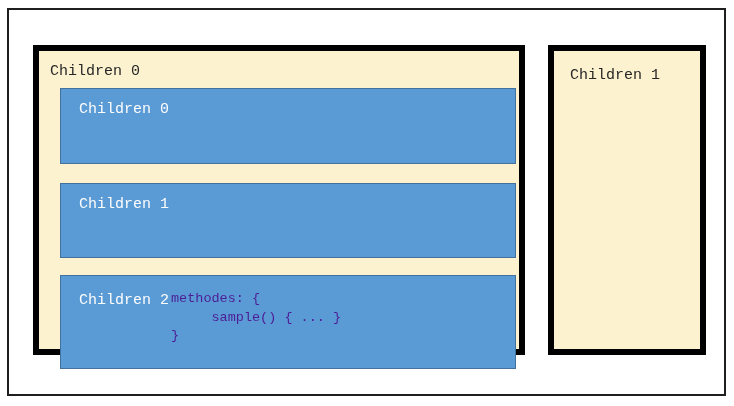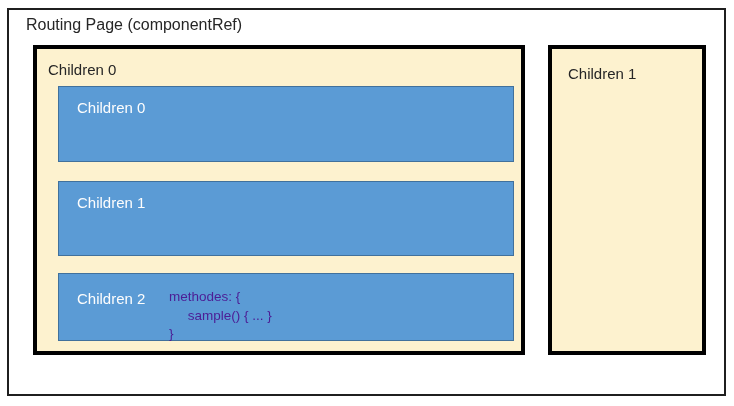--- a/index.html
+++ b/index.html
@@ -31,22 +31,23 @@
     top: 6px;
     font-size: 16px;
     color: #262626;
     white-space: nowrap;
   }
   .group {
     position: absolute;
     top: 35px;
     height: 310px;
     background: #fdf2cf;
-    border: 4px solid #000000;
+    border: 6px solid #000000;
     box-sizing: border-box;
+    font-family: Liberation Mono, monospace;
   }
   .group-left {
     left: 24px;
     width: 492px;
   }
   .group-right {
     left: 539px;
     width: 158px;
   }
   .group-label {
@@ -66,21 +67,21 @@
     left: 21px;
     width: 456px;
     height: 76px;
     background: #5b9bd5;
     border: 1px solid #41719c;
     box-sizing: border-box;
     color: #fdfdfd;
   }
   .child-1 { top: 37px; }
   .child-2 { top: 132px; height: 75px; }
-  .child-3 { top: 224px; height: 68px; }
+  .child-3 { top: 224px; height: 94px; }
   .child-label {
     position: absolute;
     left: 18px;
     top: 12px;
     font-size: 15px;
     white-space: nowrap;
   }
   .child-3 .child-label {
     top: 16px;
   }
@@ -94,21 +95,20 @@
   }
   .code-line {
     white-space: pre;
   }
 </style>
 </head>
 <body>
 
 <div class="canvas">
   <div class="outer">
-    <div class="title">Routing Page (componentRef)</div>
 
     <div class="group group-left">
       <div class="group-label">Children 0</div>
 
       <div class="child child-1">
         <span class="child-label">Children 0</span>
       </div>
 
       <div class="child child-2">
         <span class="child-label">Children 1</span>

